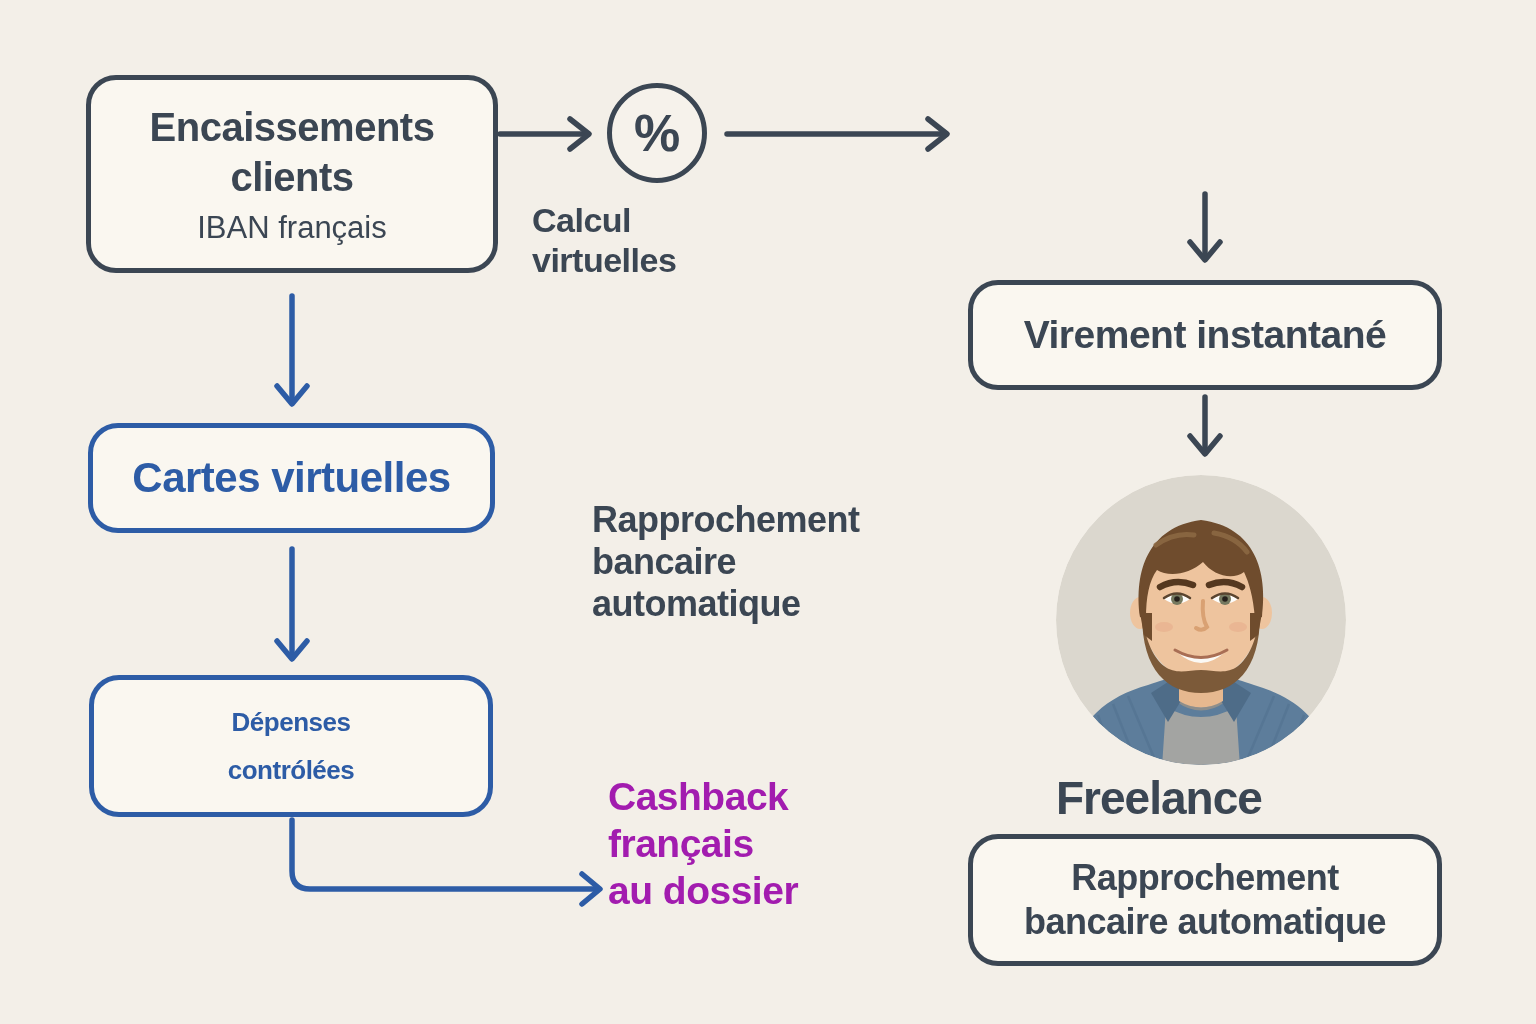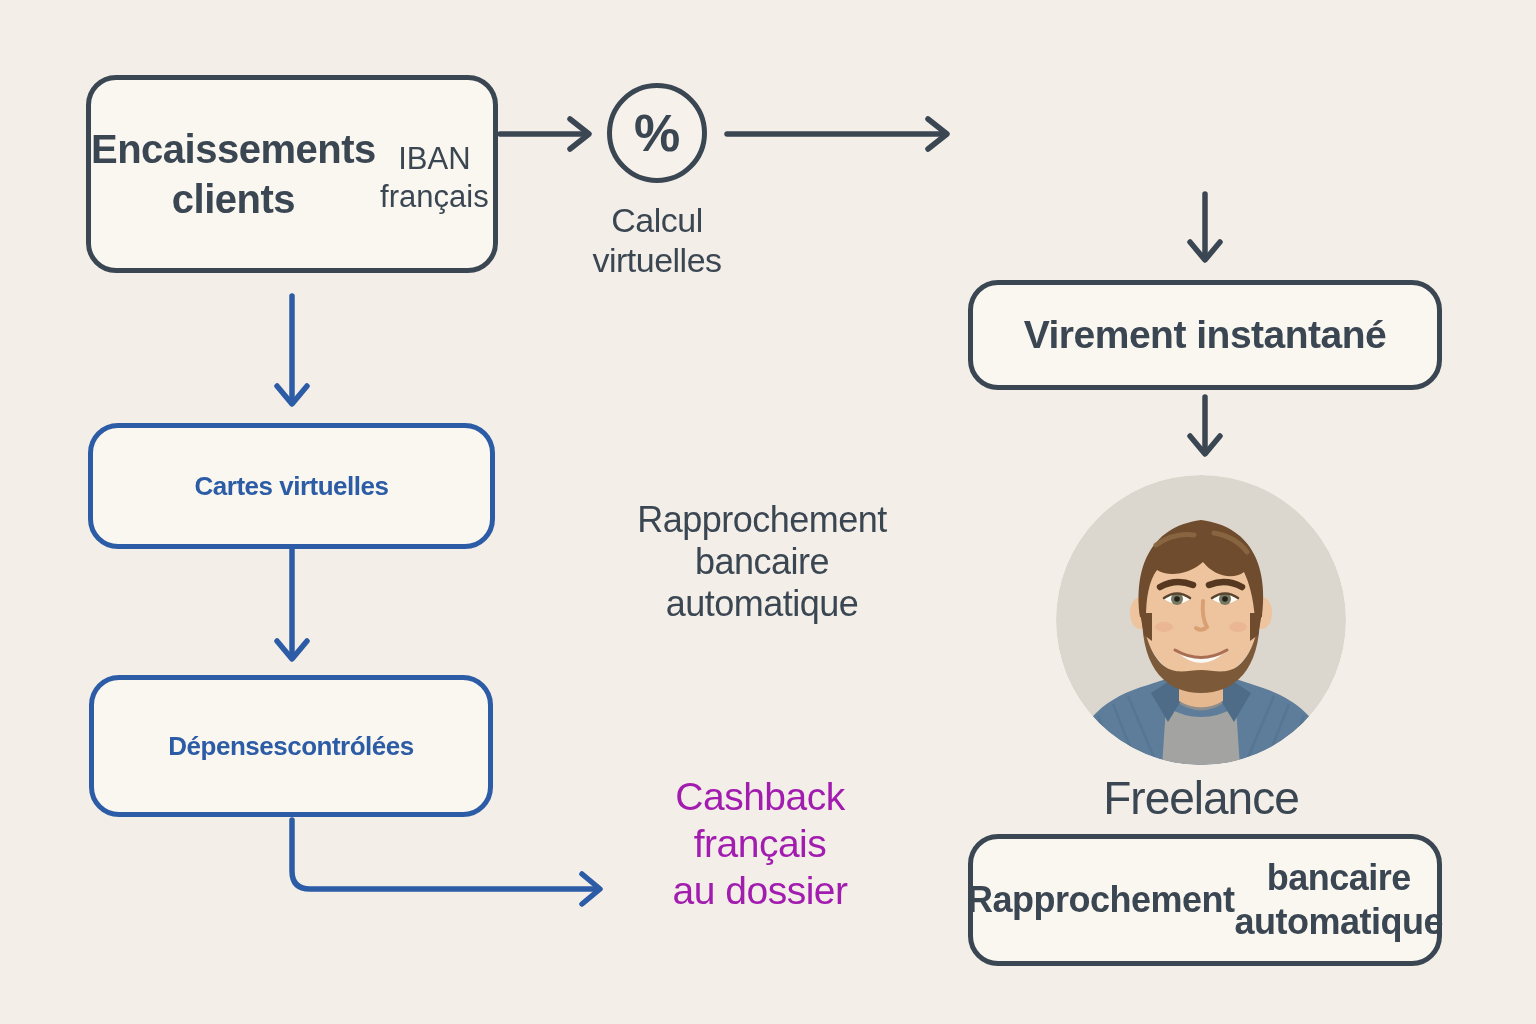--- a/index.html
+++ b/index.html
@@ -12,42 +12,42 @@
   }
   .arrows{position:absolute;left:0;top:0;pointer-events:none;}
   .arrow-dark{stroke:#3b4653;}
   .arrow-blue{stroke:#2d5ca6;}
   .arrows path{fill:none;stroke-width:5.5;stroke-linecap:round;stroke-linejoin:round;}
 
   .node-box{
     position:absolute;box-sizing:border-box;
     border:5px solid #3b4653;border-radius:30px;
     background:#faf7f0;
-    display:flex;flex-direction:row;align-items:center;justify-content:center;
+    display:flex;flex-direction:column;align-items:center;justify-content:center;
     text-align:center;font-weight:700;letter-spacing:-0.5px;
   }
   .node-box.blue{border-color:#2d5ca6;color:#2d5ca6;}
   .line{display:block;}
 
   .box-encaissements{left:86px;top:75px;width:412px;height:198px;}
   .box-encaissements .title{font-size:40px;line-height:50px;}
   .box-encaissements .subtitle{font-size:31px;line-height:38px;font-weight:400;margin-top:7px;letter-spacing:0;}
 
   .percent-circle{
     position:absolute;left:607px;top:83px;width:100px;height:100px;
     box-sizing:border-box;border:5px solid #3b4653;border-radius:50%;
     background:#f6f2eb;display:flex;align-items:center;justify-content:center;
     font-size:52px;font-weight:700;
   }
-  .note{position:absolute;text-align:center;font-weight:400;letter-spacing:-0.5px;}
+  .note{position:absolute;font-weight:700;letter-spacing:-0.5px;}
   .label-commission{left:532px;top:200px;width:250px;font-size:34px;line-height:40px;}
 
   .box-autofacturation{left:968px;top:74px;width:474px;height:112px;font-size:40px;}
   .box-virement{left:968px;top:280px;width:474px;height:110px;font-size:39px;}
-  .box-cartes{left:88px;top:423px;width:407px;height:126px;font-size:26px;}
+  .box-cartes{left:88px;top:423px;width:407px;height:110px;font-size:42px;}
   .box-depenses{left:89px;top:675px;width:404px;height:142px;font-size:26px;line-height:48px;}
 
   .note-rapprochement{left:592px;top:499px;width:340px;font-size:36px;line-height:42px;}
   .note-cashback{left:608px;top:773px;width:304px;font-size:39px;line-height:47px;color:#a21caf;}
 
   .avatar{
     position:absolute;left:1056px;top:475px;width:290px;height:290px;
     border-radius:50%;overflow:hidden;
   }
   .label-freelance{left:1056px;top:771px;width:290px;font-size:46px;letter-spacing:-1px;}

